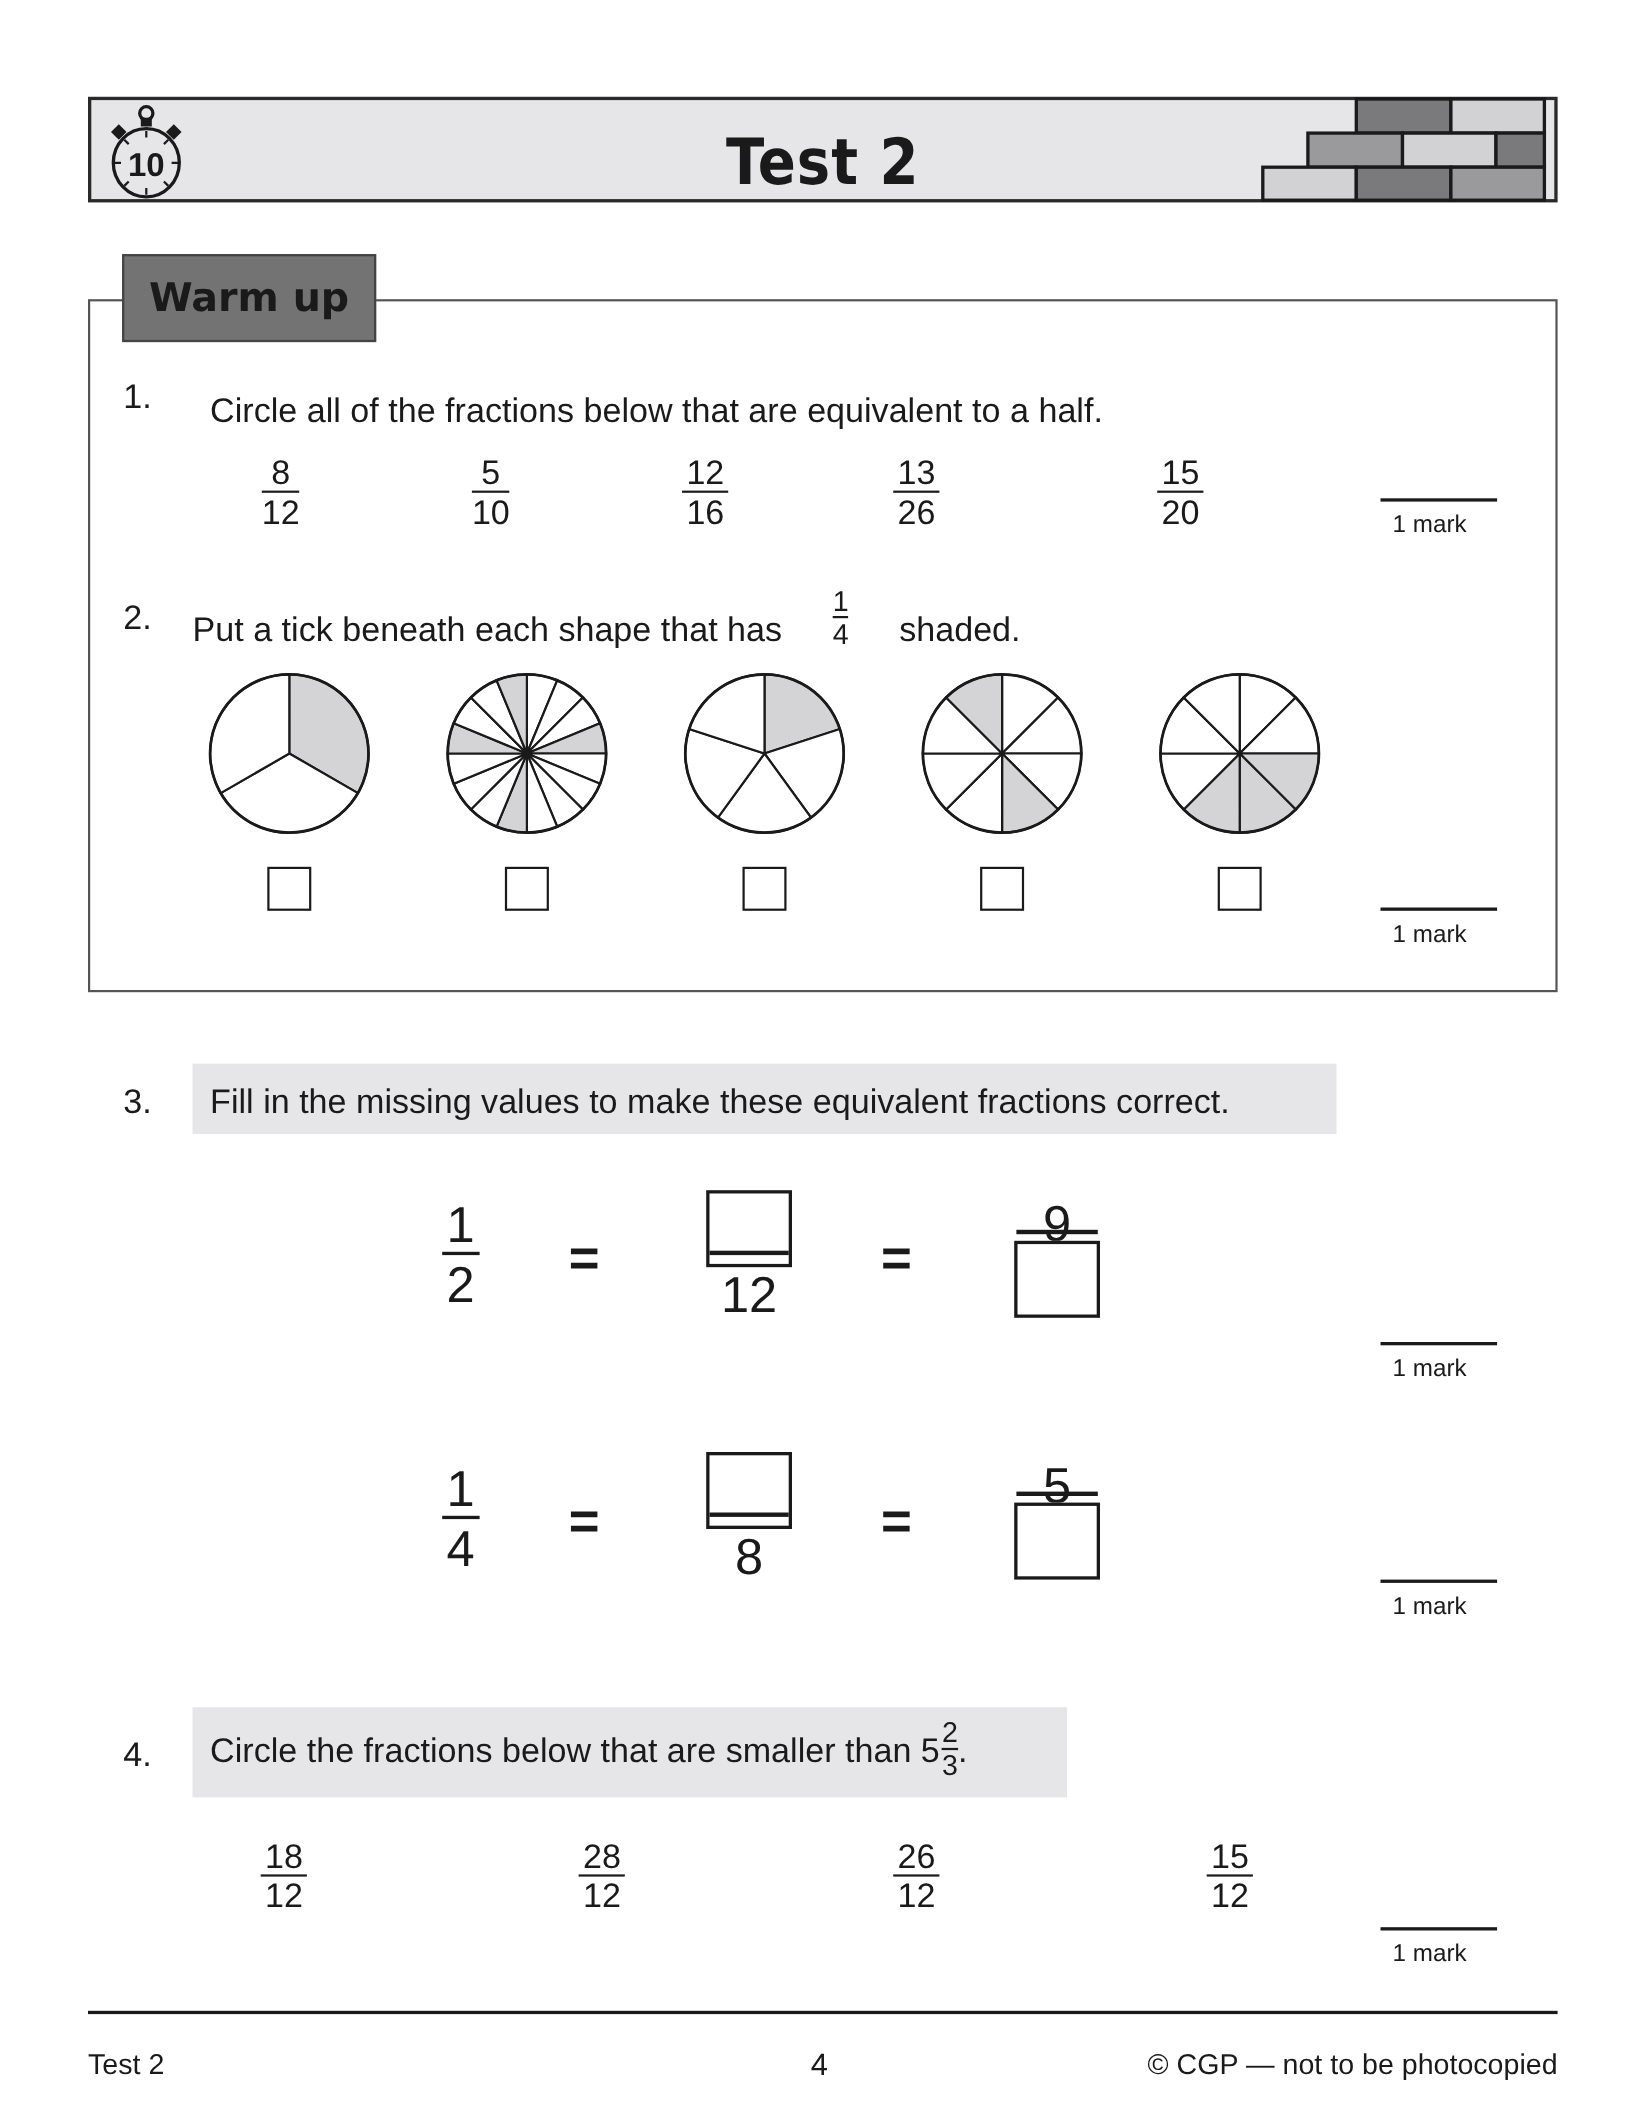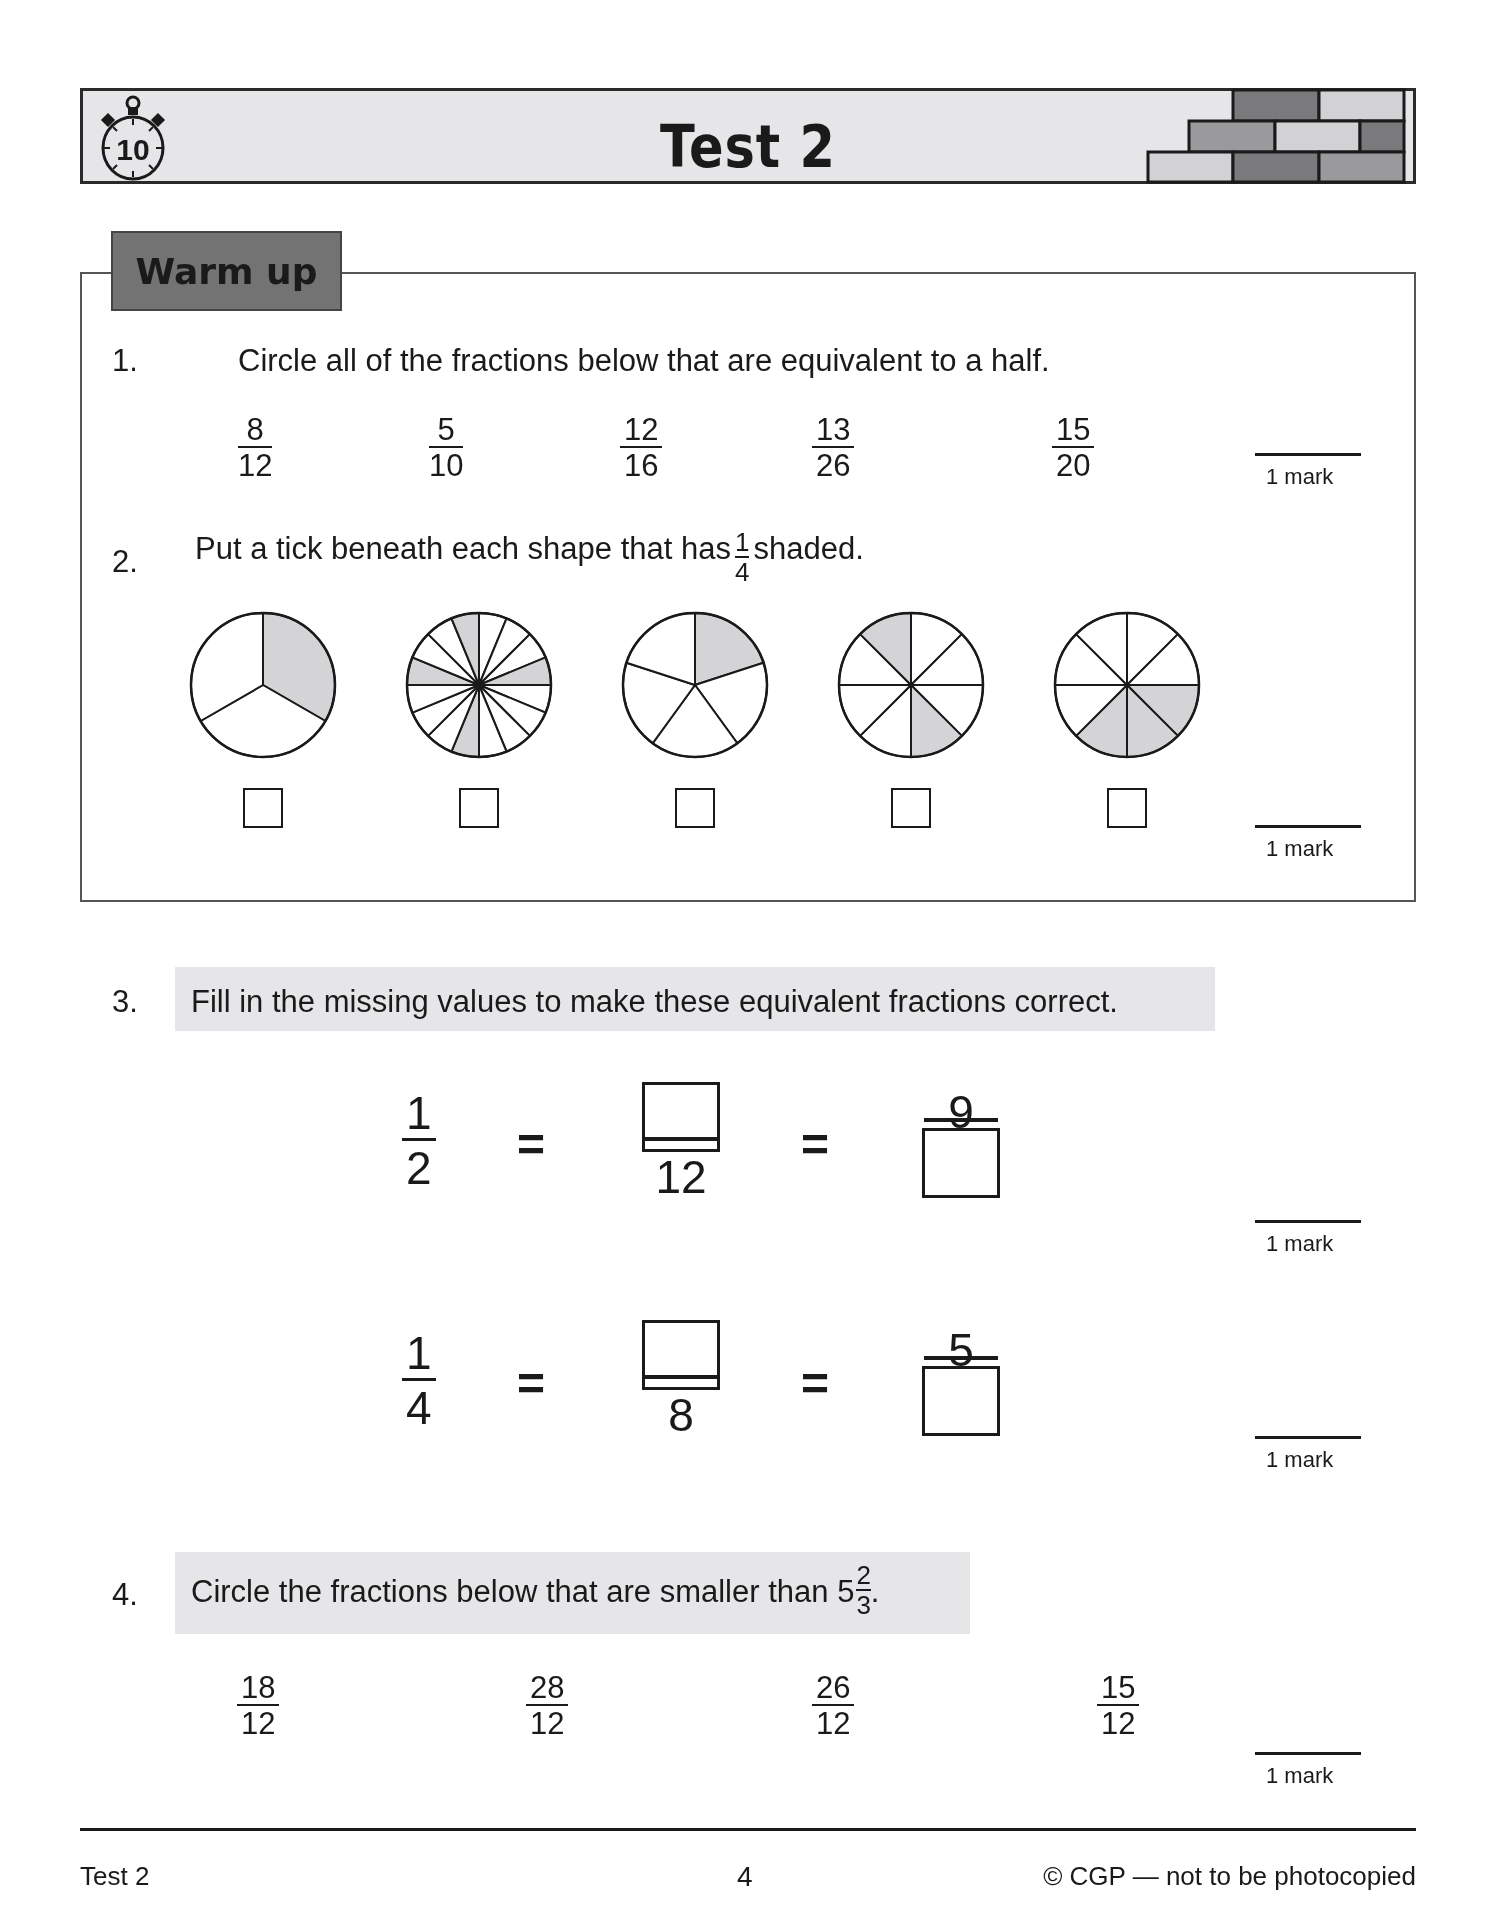--- a/index.html
+++ b/index.html
@@ -84,21 +84,21 @@
       <rect x="87" y="64" width="86" height="30" fill="#7a7a7c"></rect>
       <rect x="173" y="64" width="85" height="30" fill="#9a9a9c"></rect>
     </g>
   </svg>
 </div>
 
 <div class="abs warm-frame"></div>
 <div class="abs warm-label">Warm up</div>
 
 <div class="abs qnum" style="left:112px; top:343px;">1.</div>
-<div class="abs qtext" style="left:191px; top:343px;margin-left:47px;">Circle all of the fractions below that are equivalent to a half.</div>
+<div class="abs qtext" style="left:191px; top:356px;">Circle all of the fractions below that are equivalent to a half.</div>
 
 <div class="frac" style="left:238px; top:414px;">
   <span class="num">8</span>
     <span class="bar"></span>
     <span class="den">12</span>
 </div>
 <div class="frac" style="left:429px; top:414px;">
   <span class="num">5</span>
     <span class="bar"></span>
     <span class="den">10</span>
@@ -116,21 +116,21 @@
 <div class="frac" style="left:1052px; top:414px;">
   <span class="num">15</span>
     <span class="bar"></span>
     <span class="den">20</span>
 </div>
 
 <div class="abs mark-line" style="left:1255px; top:453px;"></div>
 <div class="abs mark-text" style="left:1266px; top:464px;">1 mark</div>
 
 <div class="abs qnum" style="left:112px; top:544px;">2.</div>
-<div class="abs qtext" style="left:195px; top:531px; display:flex; align-items:flex-start; height:60px;">
+<div class="abs qtext" style="left:175px; top:531px; display:flex; align-items:flex-end; height:60px;gap:42px;">
   <span>Put a tick beneath each shape that has</span>
   <span class="inline-frac">
     <span>1</span>
       <span class="bar"></span>
       <span>4</span>
   </span>
   <span>shaded.</span>
 </div>
 
 <svg class="abs" id="shapes" style="left:180px; top:605px;" width="1060" height="160">

